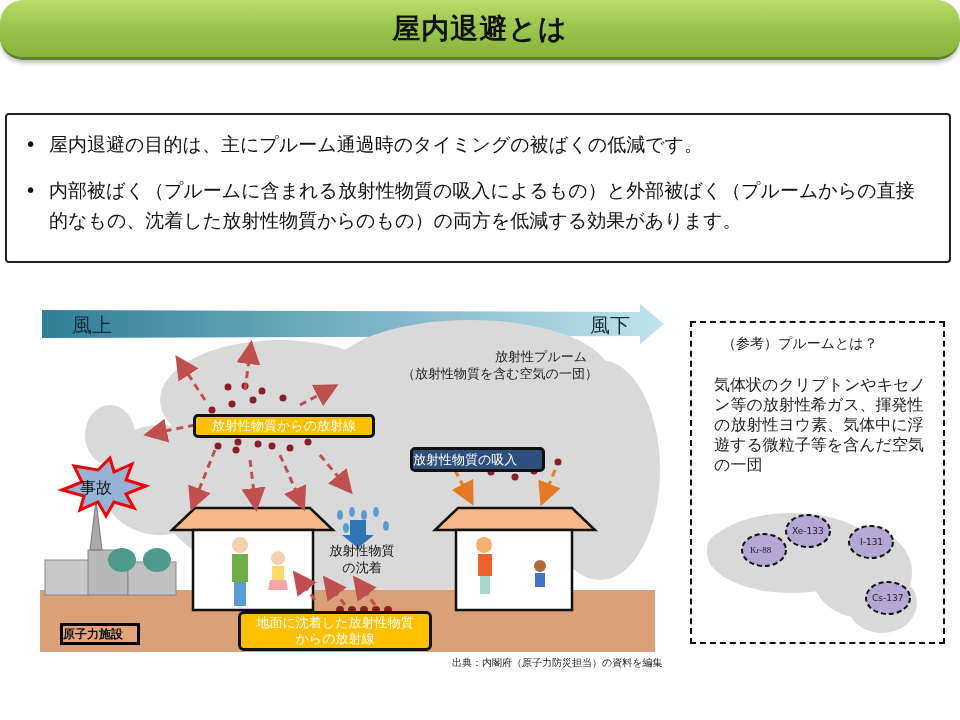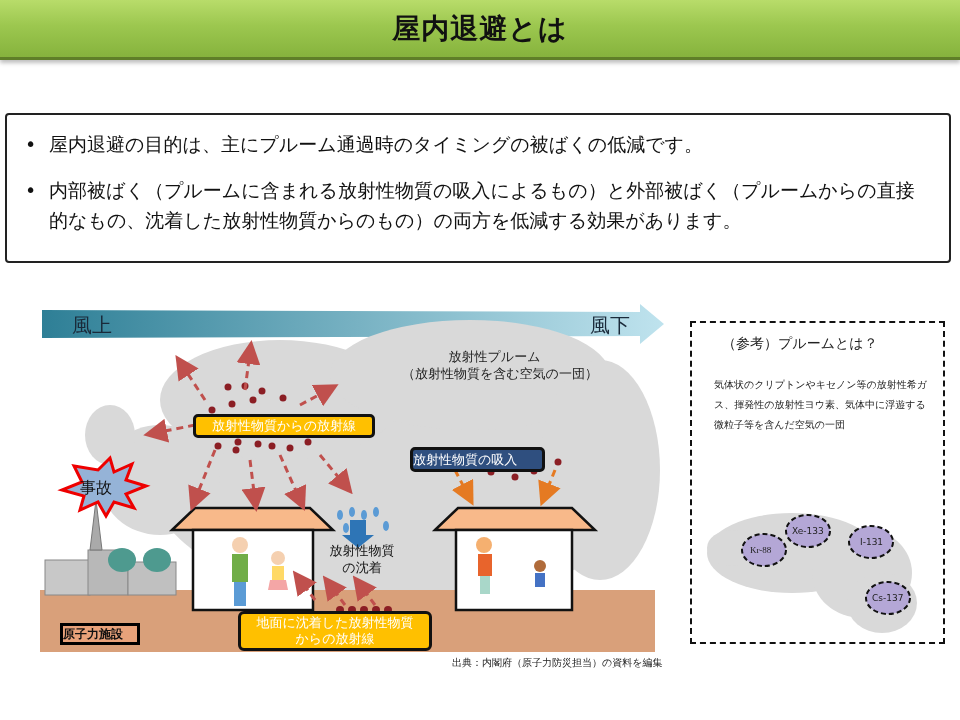--- a/index.html
+++ b/index.html
@@ -1,38 +1,38 @@
 <!DOCTYPE html>
 <html><head>
 <meta charset="utf-8">
 <style>
   html,body{margin:0;padding:0;}
   body{width:960px;height:720px;background:#ffffff;position:relative;overflow:hidden;font-family:"DejaVu Sans","Liberation Sans",sans-serif;color:#111;}
-  .title-bar{position:absolute;left:0;top:0;width:960px;height:57px;background:linear-gradient(#b8dc6a 0%,#9cc74f 45%,#86b33d 100%);border-bottom:3px solid #5f7f28;box-shadow:0 3px 4px rgba(0,0,0,.25);display:flex;align-items:center;justify-content:center;}
+  .title-bar{position:absolute;left:0;top:0;width:960px;height:57px;background:linear-gradient(#b8dc6a 0%,#9cc74f 45%,#86b33d 100%);border-bottom:3px solid #5f7f28;box-shadow:0 3px 4px rgba(0,0,0,.25);display:flex;align-items:center;justify-content:center;border-radius:23px;}
   .title-bar h1{margin:0;font-size:28px;font-weight:bold;letter-spacing:1px;color:#111;}
   .summary-box{position:absolute;left:5px;top:113px;width:946px;height:150px;border:2.5px solid #222;border-radius:4px;box-sizing:border-box;padding:14px 18px 0 14px;font-size:19px;line-height:30px;}
   .summary-box ul{margin:0;padding:0;list-style:none;}
   .summary-box li{position:relative;padding-left:28px;margin-bottom:16px;}
   .summary-box li::before{content:"•";position:absolute;left:4px;top:0;}
   .diagram{position:absolute;left:0;top:290px;width:680px;height:400px;}
   .diagram svg{position:absolute;left:0;top:0;}
   .lbl{position:absolute;white-space:nowrap;}
   .wind-up{left:72px;top:22px;font-size:20px;color:#1a2a3a;}
   .wind-down{left:590px;top:22px;font-size:20px;color:#1a2a3a;}
-  .plume-title{left:402px;top:58px;width:185px;text-align:center;font-size:13px;line-height:17px;color:#222;}
+  .plume-title{left:402px;top:58px;width:185px;text-align:right;font-size:13px;line-height:17px;color:#222;}
   .callout-rad{left:193px;top:124px;width:182px;height:24px;background:#ffc000;border:3px solid #111;border-radius:5px;box-sizing:border-box;color:#fff;font-size:13px;text-align:center;line-height:18px;}
   .callout-inhale{left:410px;top:157px;width:135px;height:25px;background:#2f4f7f;border:3px solid #111;border-radius:5px;box-sizing:border-box;color:#fff;font-size:13px;text-align:left;line-height:19px;}
   .accident{left:80px;top:188px;font-size:16px;color:#111;}
   .deposit{left:320px;top:252px;width:84px;text-align:center;font-size:13px;line-height:17px;color:#111;}
   .callout-ground{left:238px;top:321px;width:194px;height:40px;background:#ffc000;border:3px solid #111;border-radius:6px;box-sizing:border-box;color:#fff;font-size:13px;text-align:center;line-height:16px;padding-top:1px;}
   .facility{left:60px;top:333px;width:80px;height:22px;border:3px solid #000000;box-sizing:border-box;background:#e8a27a;font-size:12px;font-weight:bold;text-align:left;line-height:16px;}
   .source{position:absolute;left:452px;top:656px;font-size:10px;color:#222;white-space:nowrap;}
   .ref-box{position:absolute;left:690px;top:321px;width:255px;height:323px;border:2px dashed #111;box-sizing:border-box;}
   .ref-title{position:absolute;left:30px;top:12px;font-size:14px;color:#222;white-space:nowrap;}
-  .ref-body{position:absolute;left:22px;top:52px;width:215px;font-size:10px;line-height:20px;color:#222;}
+  .ref-body{position:absolute;left:22px;top:52px;width:215px;font-size:16px;line-height:20px;color:#222;}
   .ref-box svg{position:absolute;left:0;top:170px;}
   .nuclide{position:absolute;font-size:9px;color:#222;}
 </style>
 </head>
 <body>
 
 <div class="title-bar">
   <h1>屋内退避とは</h1>
 </div>
 

